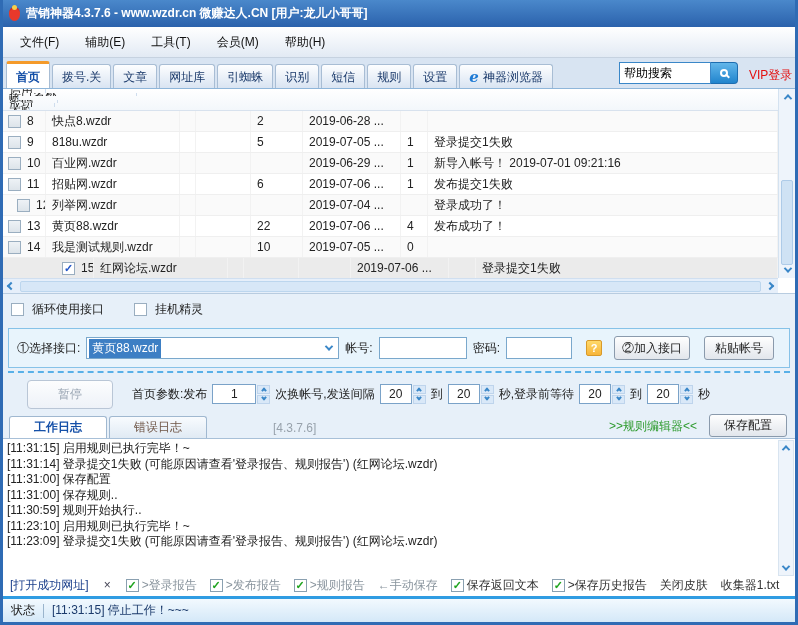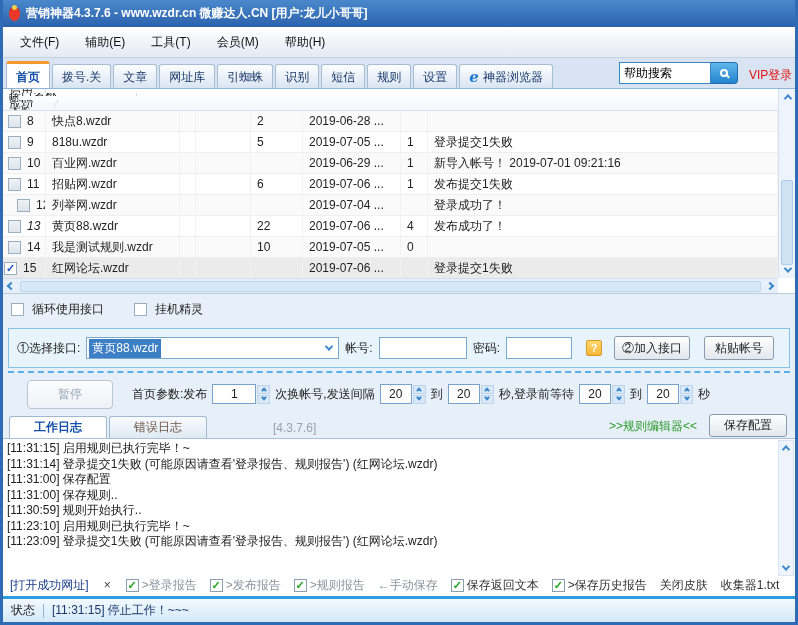--- a/index.html
+++ b/index.html
@@ -281,21 +281,21 @@
             </div>
             <div class="td" style="width: 134px;">列举网.wzdr</div>
             <div class="td" style="width: 16px;"></div>
             <div class="td" style="width: 55px;"></div>
             <div class="td" style="width: 52px;"></div>
             <div class="td" style="width: 98px;">2019-07-04 ...</div>
             <div class="td" style="width: 27px;"></div>
             <div class="td" style="flex: 1 1 0%;">登录成功了！</div>
           </div>
           <div class="tr">
-            <div class="td" style="width: 43px; padding-left: 5px; font-style: italic;">
+            <div class="td" style="width: 43px; padding-left: 5px;">
               <span class="cb"></span>
               <span class="rownum">13</span>
             </div>
             <div class="td" style="width: 134px;">黄页88.wzdr</div>
             <div class="td" style="width: 16px;"></div>
             <div class="td" style="width: 55px;"></div>
             <div class="td" style="width: 52px;">22</div>
             <div class="td" style="width: 98px;">2019-07-06 ...</div>
             <div class="td" style="width: 27px;">4</div>
             <div class="td" style="flex: 1 1 0%;">发布成功了！</div>
@@ -307,21 +307,21 @@
             </div>
             <div class="td" style="width: 134px;">我是测试规则.wzdr</div>
             <div class="td" style="width: 16px;"></div>
             <div class="td" style="width: 55px;"></div>
             <div class="td" style="width: 52px;">10</div>
             <div class="td" style="width: 98px;">2019-07-05 ...</div>
             <div class="td" style="width: 27px;">0</div>
             <div class="td" style="flex: 1 1 0%;"></div>
           </div>
           <div class="tr selected">
-            <div class="td" style="width: 43px; padding-left: 1px;">
+            <div class="td" style="width: 43px; padding-left: 11px; margin-left: 48px;">
               <span class="cb checked"></span>
               <span class="rownum">15</span>
             </div>
             <div class="td" style="width: 134px;">红网论坛.wzdr</div>
             <div class="td" style="width: 16px;"></div>
             <div class="td" style="width: 55px;"></div>
             <div class="td" style="width: 52px;"></div>
             <div class="td" style="width: 98px;">2019-07-06 ...</div>
             <div class="td" style="width: 27px;"></div>
             <div class="td" style="flex: 1 1 0%;">登录提交1失败</div>

